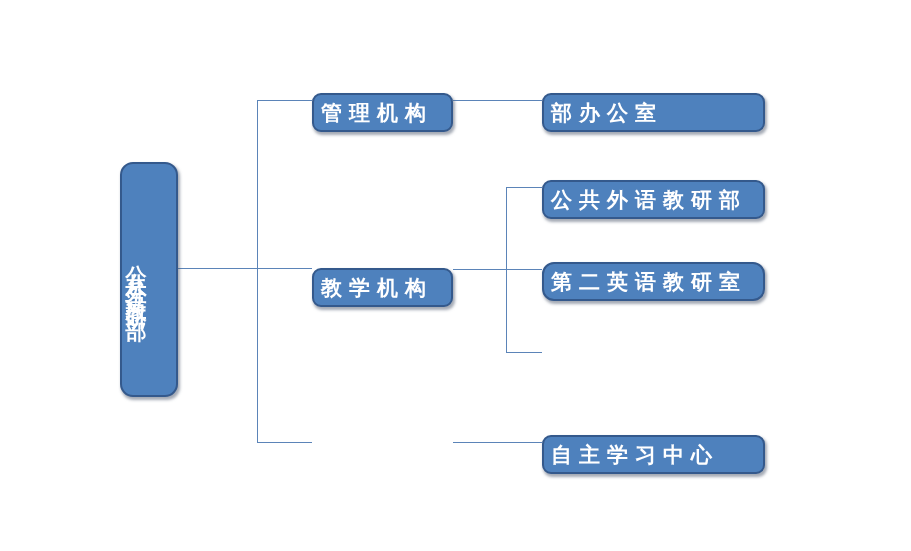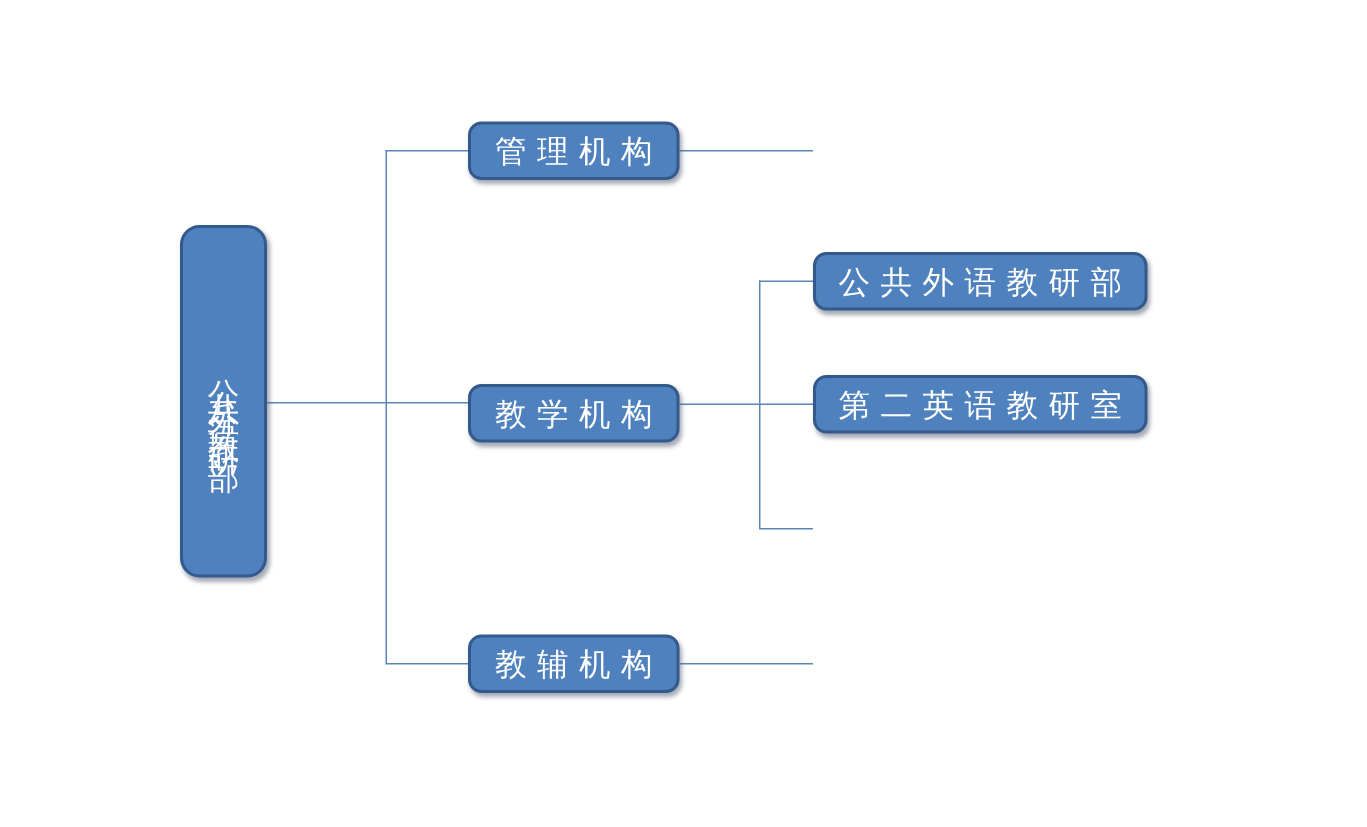--- a/index.html
+++ b/index.html
@@ -22,46 +22,47 @@
     overflow:hidden;
   }
   .node{
     position:absolute;
     background:var(--node-fill);
     border:2px solid var(--node-border);
     border-radius:9px;
     color:var(--text);
     display:flex;
     align-items:center;
-    justify-content:center;
-    font-weight:normal;
+    justify-content:flex-start;
+    font-weight:bold;
     font-size:21px;
     letter-spacing:7px;
     text-indent:7px;
     box-shadow:1.5px 2.5px 3px rgba(90,100,120,0.55);
+    margin-top:12px;
   }
   .node-root{
     left:120px; top:150px; width:58px; height:235px;
     border-radius:13px;
   }
   .node-root .vtext{
     writing-mode:vertical-rl;
     text-orientation:upright;
     letter-spacing:9px;
     text-indent:0;
     font-size:21px;
   }
   .node-mid{ left:312px; width:141px; height:39px; }
   .node-right{ left:542px; width:223px; height:39px; }
   #node-management{ top:81px; }
   #node-teaching{ top:256px; }
   #node-support{ top:423px; }
   #node-dept-office{ top:81px; }
   #node-eng1{ top:168px; }
-  #node-eng2{ top:250px; }
+  #node-eng2{ top:250px;border-radius:12px; }
   #node-eng3{ top:333px; }
   #node-center{ top:423px; }
   .h-line{
     position:absolute;
     height:1px;
     background:var(--connector);
   }
   .v-line{
     position:absolute;
     width:1px;
@@ -97,24 +98,27 @@
   <div class="node node-root" id="node-root">
     <span class="vtext">公共外语教研部</span>
   </div>
 
   <div class="node node-mid" id="node-management">
     <span>管理机构</span>
   </div>
   <div class="node node-mid" id="node-teaching">
     <span>教学机构</span>
   </div>
-  <div class="node node-mid" id="node-support">
-    <span>教辅机构</span>
+
+  <div class="node node-right" id="node-dept-office">
+    <span>部办公室</span>
   </div>
-
   <div class="node node-right" id="node-eng1">
     <span>公共外语教研部</span>
   </div>
   <div class="node node-right" id="node-eng2">
     <span>第二英语教研室</span>
   </div>
+  <div class="node node-right" id="node-center">
+    <span>自主学习中心</span>
+  </div>
 
 </div>
 
 </body></html>

